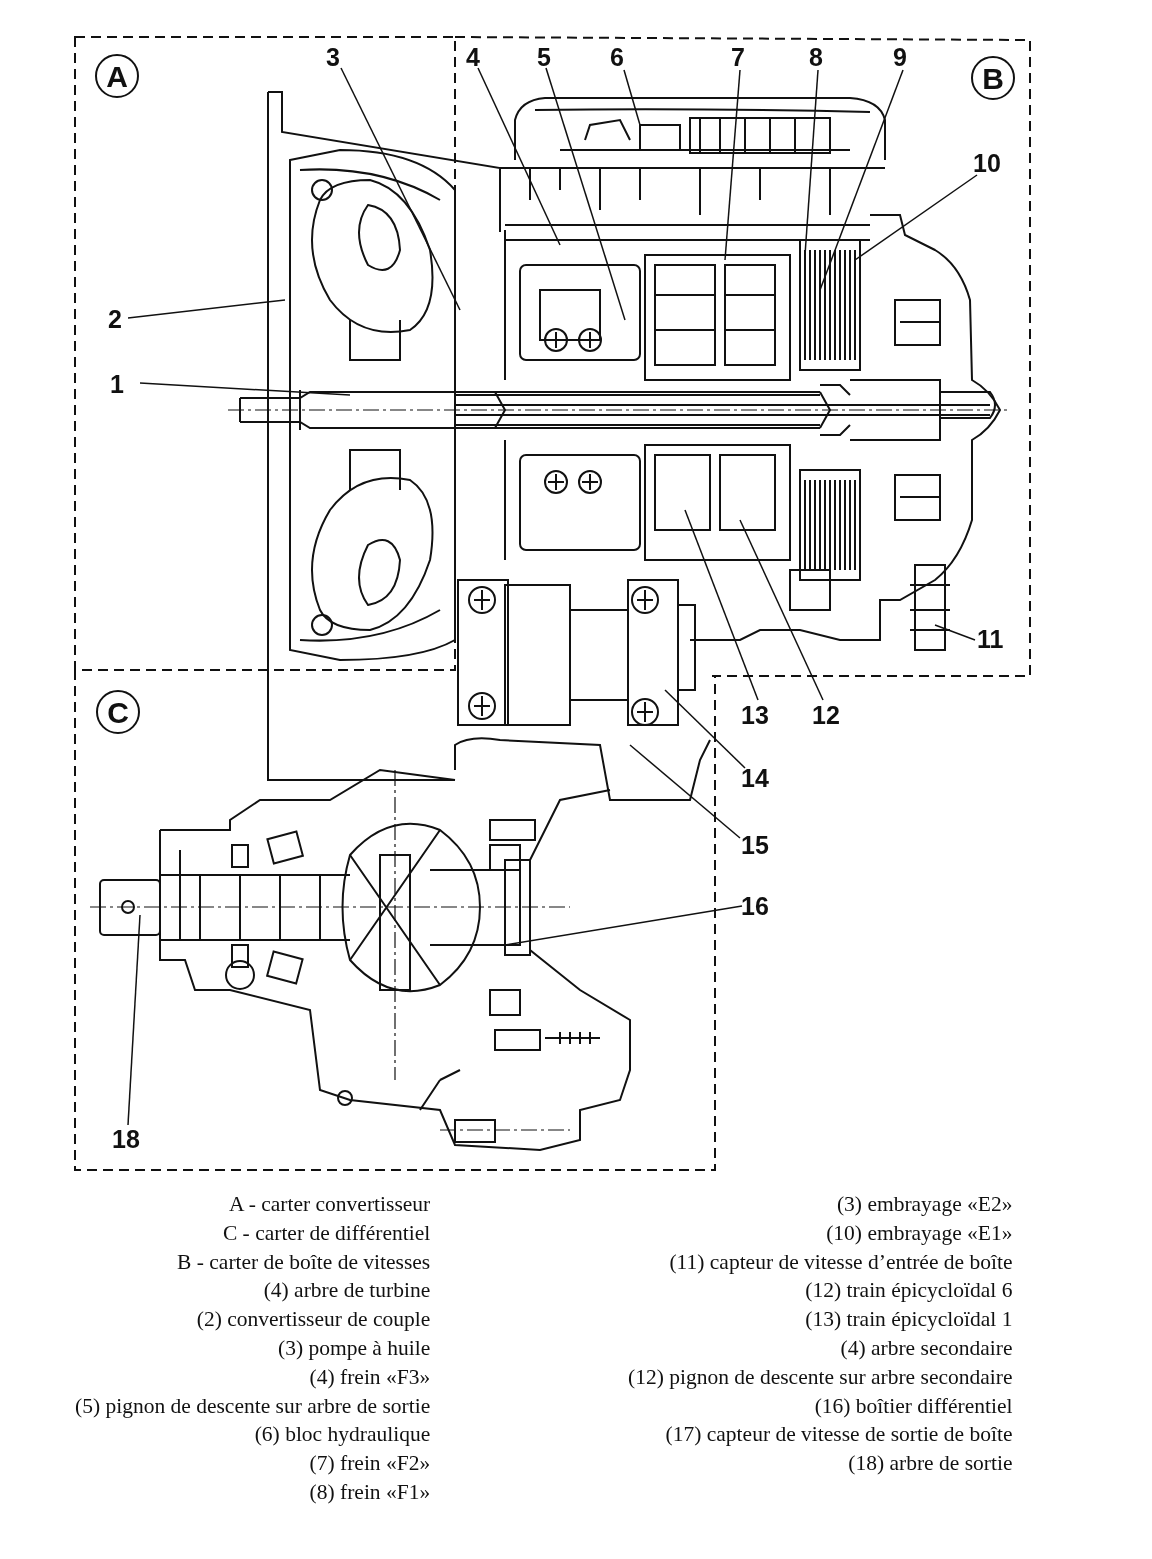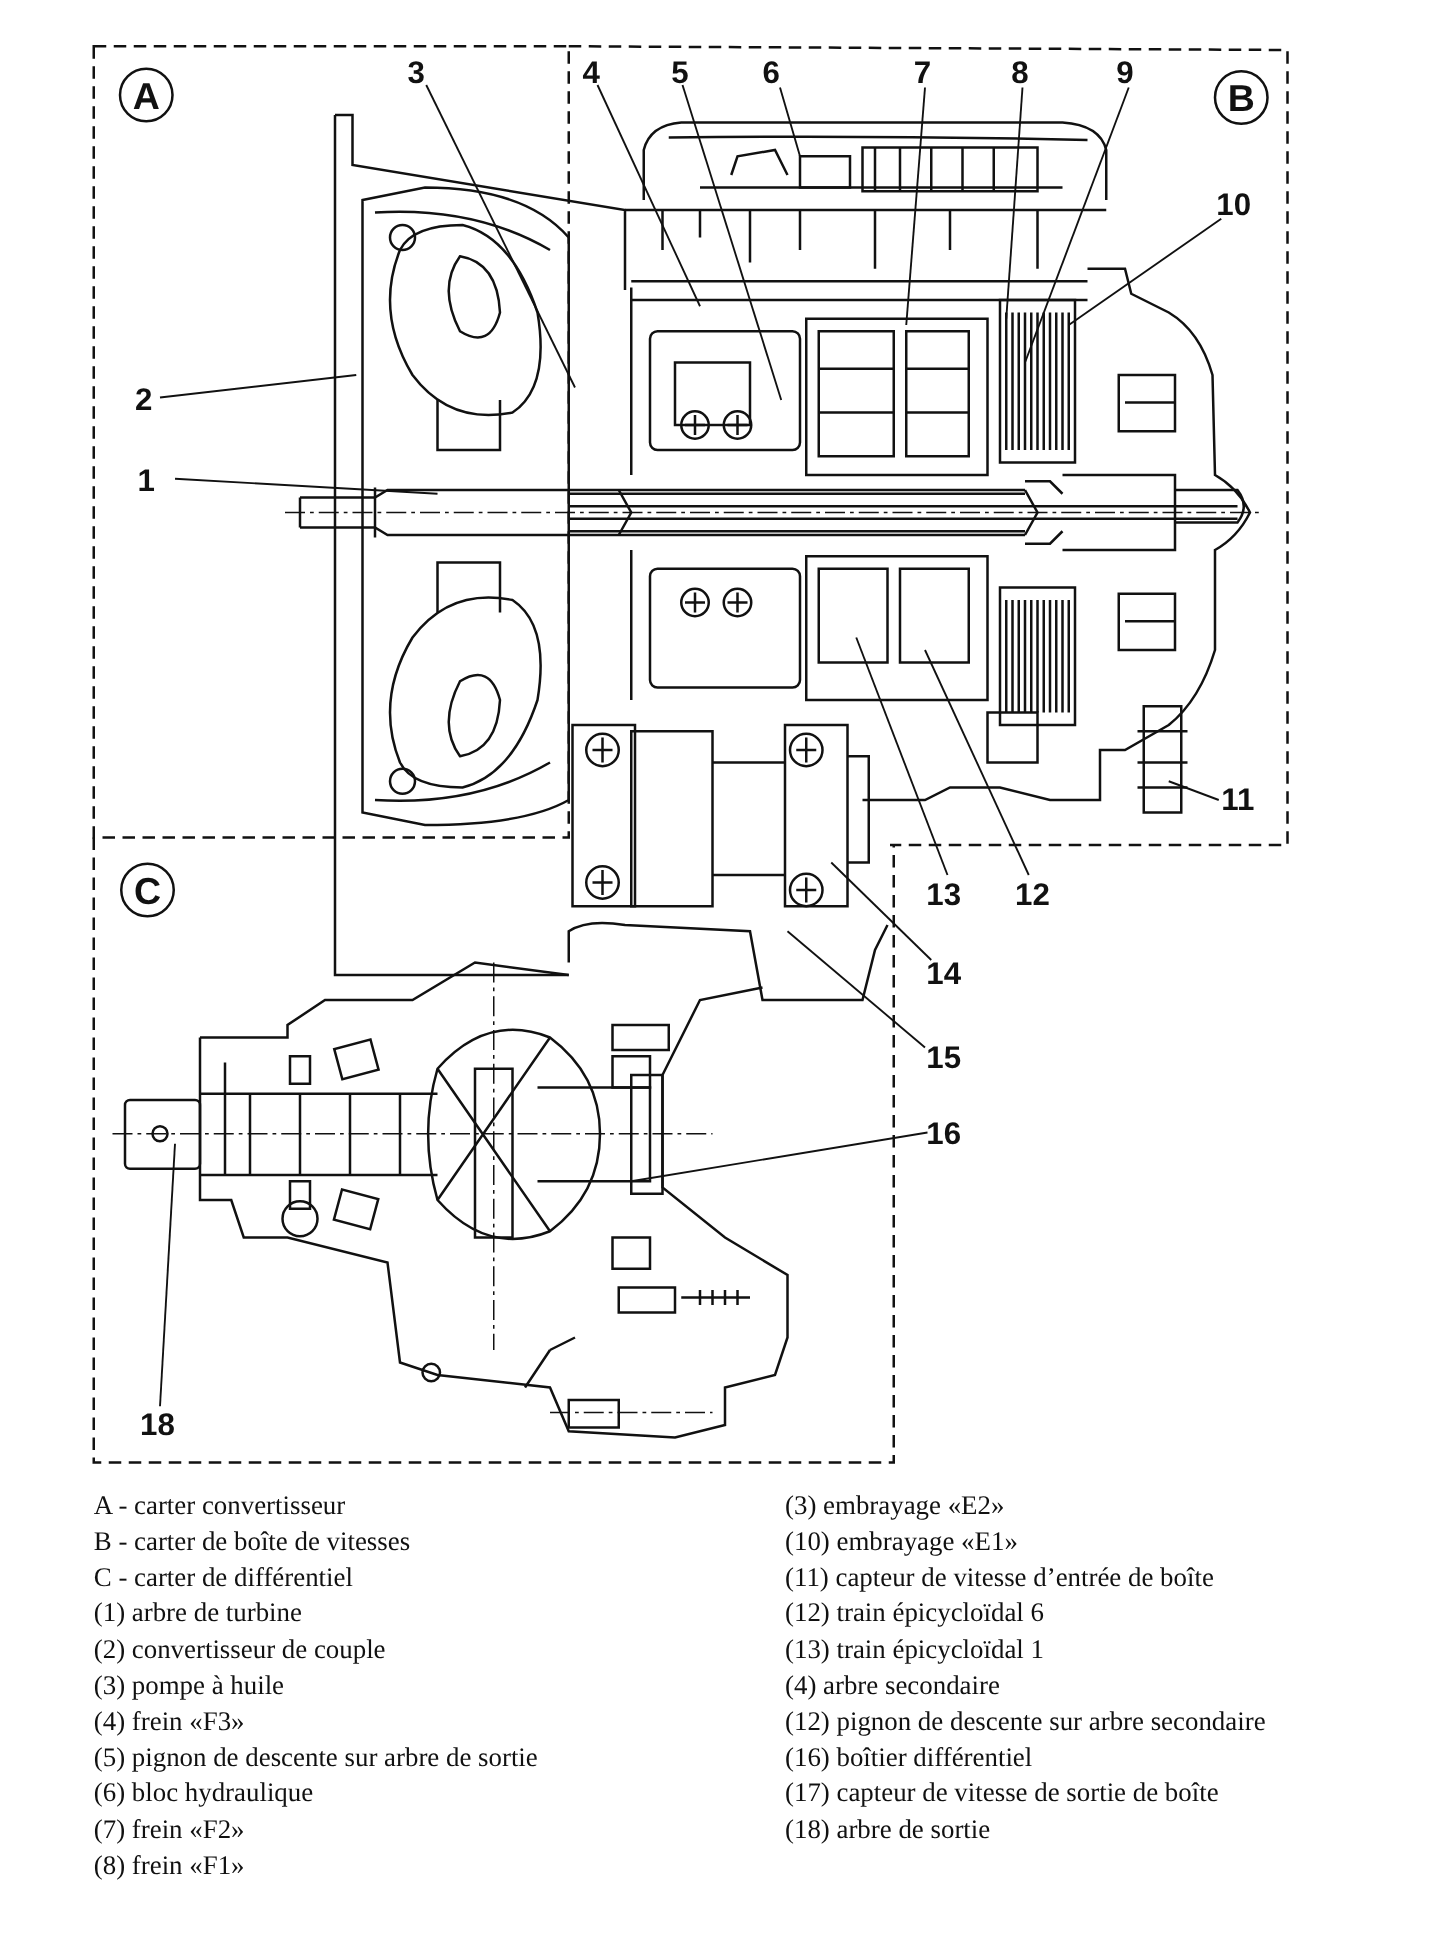--- a/index.html
+++ b/index.html
@@ -4,21 +4,21 @@
 <style>
   html, body { margin:0; padding:0; background:#ffffff; }
   body { width:1152px; height:1559px; position:relative; overflow:hidden; font-family:"Liberation Serif", serif; color:#111; }
   #diagram { position:absolute; left:0; top:0; width:1152px; height:1180px; }
   #diagram svg { position:absolute; left:0; top:0; }
   .callout { font-family:"Liberation Sans", sans-serif; font-weight:bold; font-size:25px; fill:#111; }
   .region-letter { font-family:"Liberation Sans", sans-serif; font-weight:bold; font-size:30px; fill:#111; }
   .legend { position:absolute; top:1190px; font-size:21.5px; line-height:28.8px; }
   .legend-left { left:75px; }
   .legend-right { left:628px; }
-  .legend-item { white-space:nowrap; }
+  .legend-item { white-space:nowrap;text-align:right; }
 </style>
 </head>
 <body>
 
 <div id="diagram">
 <svg width="1152" height="1180" viewBox="0 0 1152 1180" xmlns="http://www.w3.org/2000/svg">
   <g fill="none" stroke="#111" stroke-width="2">
 
     <g stroke-dasharray="10,6" stroke-width="2">
       <path d="M75,37 L455,37 L455,670 L75,670 Z"></path>
@@ -212,23 +212,23 @@
   <text class="callout" x="741" y="724">13</text>
   <text class="callout" x="741" y="787">14</text>
   <text class="callout" x="741" y="854">15</text>
   <text class="callout" x="741" y="915">16</text>
   <text class="callout" x="112" y="1148">18</text>
 </svg>
 </div>
 
 <div class="legend legend-left">
   <div class="legend-item">A - carter convertisseur</div>
+  <div class="legend-item">C - carter de différentiel</div>
   <div class="legend-item">B - carter de boîte de vitesses</div>
-  <div class="legend-item">C - carter de différentiel</div>
-  <div class="legend-item">(1) arbre de turbine</div>
+  <div class="legend-item">(4) arbre de turbine</div>
   <div class="legend-item">(2) convertisseur de couple</div>
   <div class="legend-item">(3) pompe à huile</div>
   <div class="legend-item">(4) frein «F3»</div>
   <div class="legend-item">(5) pignon de descente sur arbre de sortie</div>
   <div class="legend-item">(6) bloc hydraulique</div>
   <div class="legend-item">(7) frein «F2»</div>
   <div class="legend-item">(8) frein «F1»</div>
 </div>
 
 <div class="legend legend-right">

